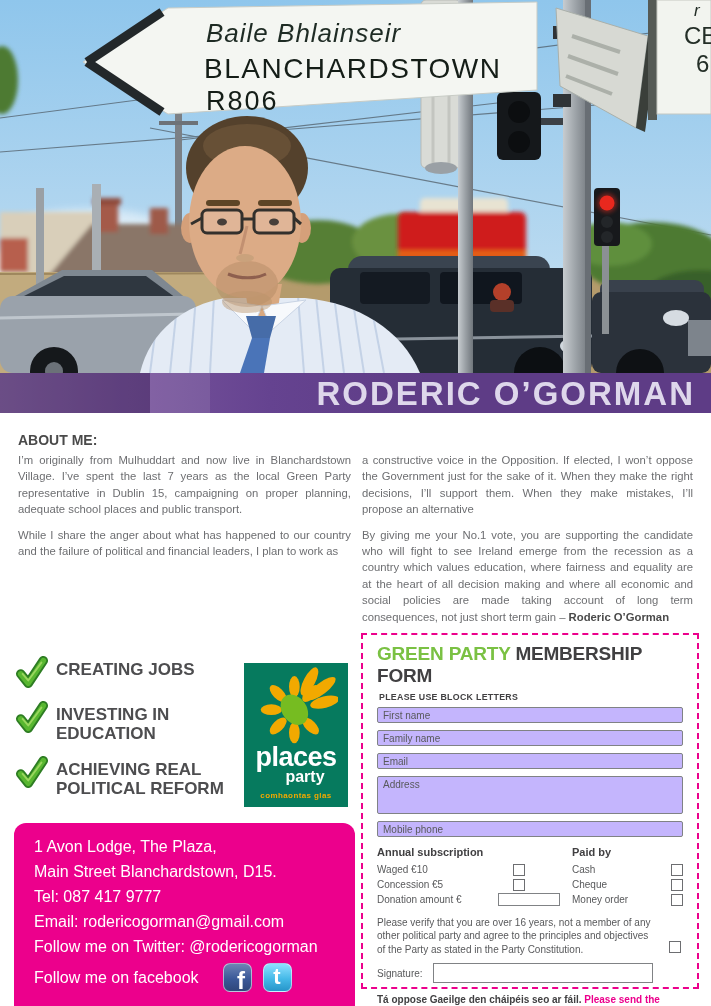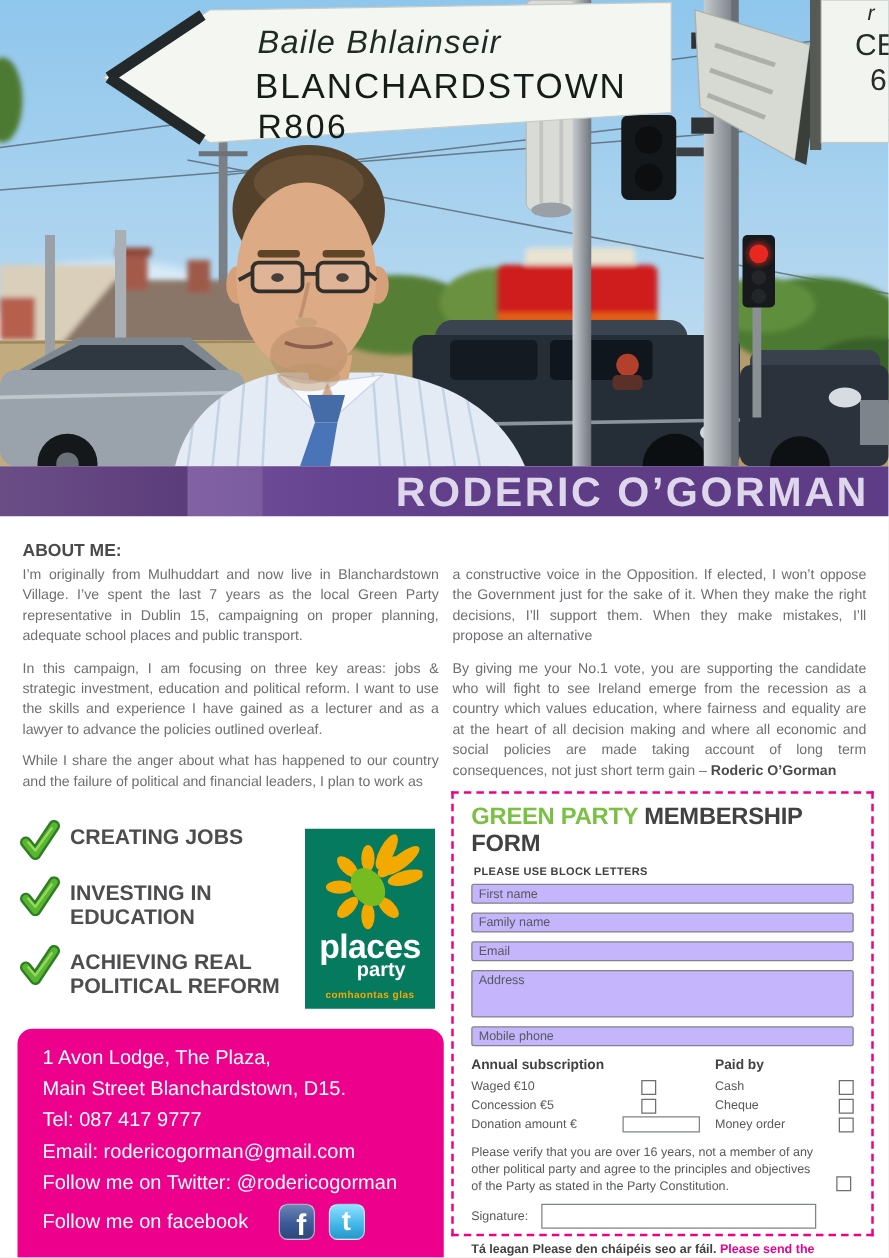--- a/index.html
+++ b/index.html
@@ -304,21 +304,20 @@
 
   <div class="banner">
     <div class="banner-shade1"></div>
     <div class="banner-shade2"></div>
     <div class="banner-title">RODERIC O’GORMAN</div>
   </div>
 
   <div class="about-heading">ABOUT ME:</div>
   <div class="about-col c1">
     <p>I’m originally from Mulhuddart and now live in Blanchardstown Village. I’ve spent the last 7 years as the local Green Party representative in Dublin 15, campaigning on proper planning, adequate school places and public transport.</p>
-    <p>In this campaign, I am focusing on three key areas: jobs &amp; strategic investment, education and political reform. I want to use the skills and experience I have gained as a lecturer and as a lawyer to advance the policies outlined overleaf.</p>
     <p>While I share the anger about what has happened to our country and the failure of political and financial leaders, I plan to work as</p>
   </div>
   <div class="about-col c2">
     <p>a constructive voice in the Opposition. If elected, I won’t oppose the Government just for the sake of it. When they make the right decisions, I’ll support them. When they make mistakes, I’ll propose an alternative</p>
     <p><span>By giving me your No.1 vote, you are supporting the candidate who will fight to see Ireland emerge from the recession as a country which values education, where fairness and equality are at the heart of all decision making and where all economic and social policies are made taking account of long term consequences, not just short term gain – </span><b>Roderic O’Gorman</b></p>
   </div>
 
   <div class="pledges">
     <div class="pledge">
       <svg viewBox="0 0 34 34">
@@ -435,17 +434,17 @@
       <div class="verify-text">Please verify that you are over 16 years, not a member of any other political party and agree to the principles and objectives of the Party as stated in the Party Constitution.</div>
       <span class="cb"></span>
     </div>
 
     <div class="sig-row">
       <span class="sig-label">Signature:</span>
       <input class="sig-input" type="text" style="">
     </div>
 
     <div class="mform-footer">
-      <span class="dk">Tá leagan Please den cháipéis seo ar fáil. </span><span class="pk">Please send the completed form and membership fee to: Green Party 16/17 Suffolk St. Dublin 2</span>
+      <span class="dk">Tá oppose Gaeilge den cháipéis seo ar fáil. </span><span class="pk">Please send the completed form and membership fee to: Green Party 16/17 Suffolk St. Dublin 2</span>
     </div>
   </div>
 
 </div>
 
 </body></html>

